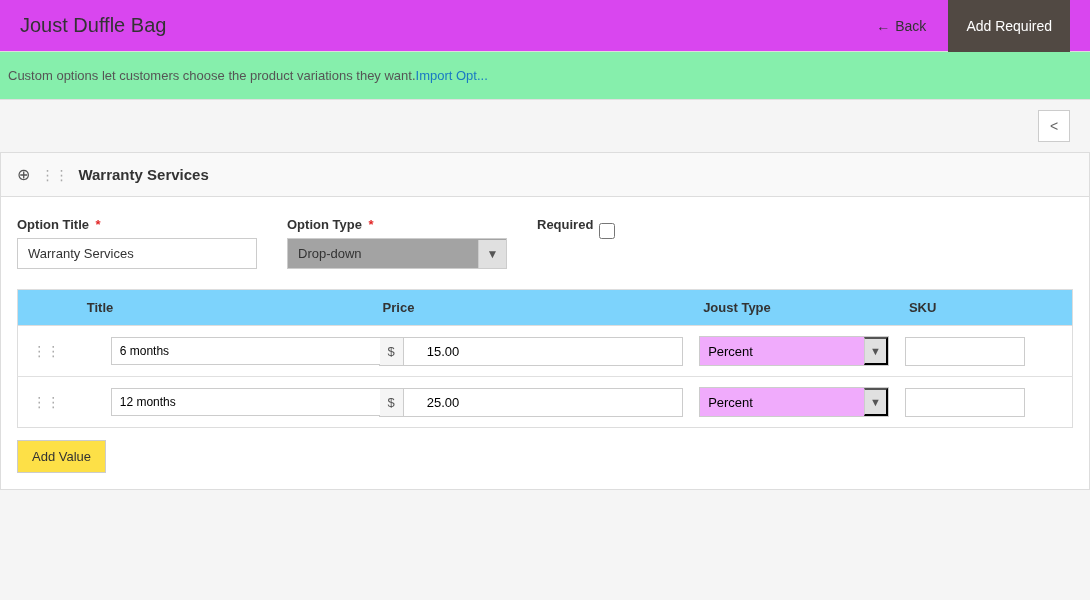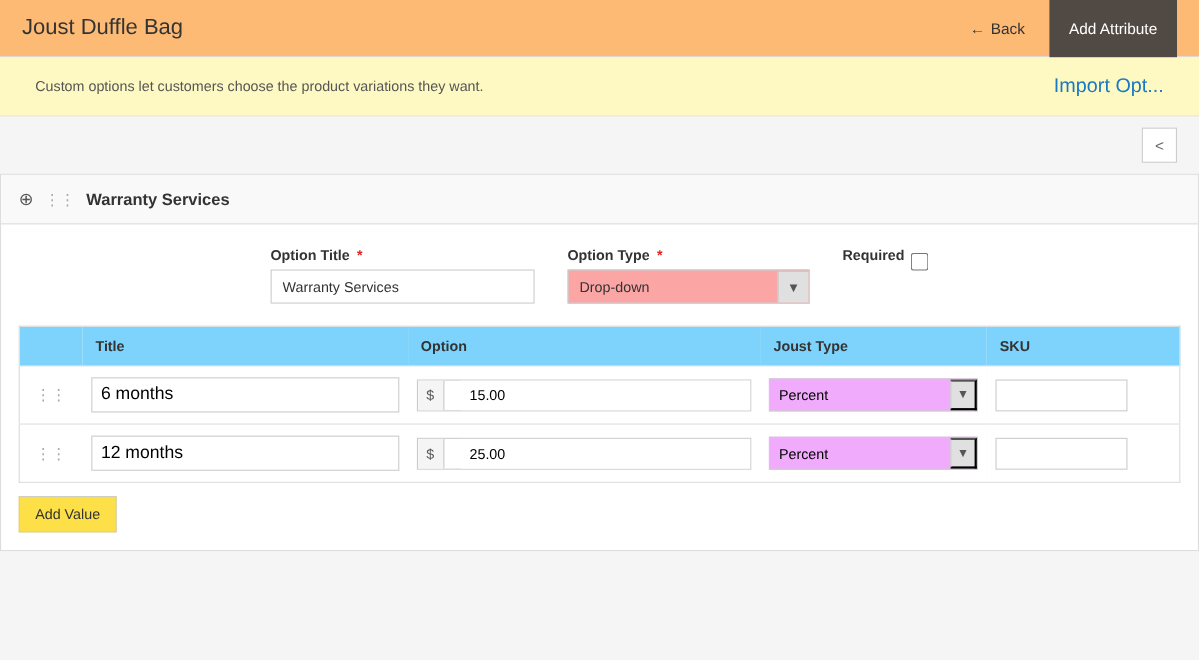--- a/index.html
+++ b/index.html
@@ -11,21 +11,21 @@
       width: 1090px;
       min-height: 600px;
       overflow-x: hidden;
     }
 
     
     .page-header {
       display: flex;
       align-items: center;
       justify-content: space-between;
-      background: #fdba74;
+      background: #d946ef;
       padding: 0 20px;
       height: 52px;
       border-bottom: 1px solid #ddd;
     }
     .page-title {
       font-size: 20px;
       font-weight: 400;
       color: #333;
     }
     .header-actions {
@@ -49,34 +49,33 @@
       color: #fff;
       border: none;
       padding: 10px 18px;
       font-size: 14px;
       cursor: pointer;
       height: 52px;
     }
 
     
     .sub-header {
-      background: #fef9c3;
-      padding: 16px 32px;
+      background: #86efac;
+      padding: 16px 8px;
       border-bottom: 1px solid #e0e0e0;
       display: flex;
-      justify-content: space-between;
       align-items: center;
     }
     .sub-header-text {
       font-size: 13px;
       color: #555;
     }
     .import-options-link {
       color: #1979c3;
-      font-size: 18px;
+      font-size: 13px;
       cursor: pointer;
       text-decoration: none;
     }
 
     
     .collapse-bar {
       display: flex;
       justify-content: flex-end;
       padding: 10px 20px;
       background: #f5f5f5;
@@ -128,21 +127,20 @@
       font-weight: 600;
       color: #333;
     }
 
     
     .form-fields {
       padding: 20px 16px;
       display: flex;
       gap: 30px;
       align-items: flex-start;
-      justify-content: center;
     }
     .field-group {
       display: flex;
       flex-direction: column;
       gap: 6px;
     }
     .field-label {
       font-size: 13px;
       font-weight: 600;
       color: #333;
@@ -157,21 +155,21 @@
       font-size: 13px;
       color: #333;
       outline: none;
       width: 240px;
     }
 
     .select-wrapper {
       display: flex;
       align-items: center;
       border: 1px solid #ccc;
-      background: #fca5a5;
+      background: #a3a3a3;
       width: 220px;
     }
     .select-input {
       border: none;
       outline: none;
       padding: 7px 10px;
       font-size: 13px;
       color: #333;
       flex: 1;
       appearance: none;
@@ -243,23 +241,24 @@
     .drag-handle {
       color: #aaa;
       cursor: grab;
       font-size: 14px;
       text-align: center;
       width: 24px;
     }
     .table-text-input {
       border: 1px solid #ccc;
       padding: 6px 8px;
-      font-size: 16px;
+      font-size: 12px;
       outline: none;
       width: 100%;
+      margin-left: 28px;
     }
     .price-input-wrapper {
       display: flex;
       align-items: center;
       border: 1px solid #ccc;
       background: #fff;
     }
     .price-prefix {
       padding: 6px 8px;
       font-size: 13px;
@@ -333,21 +332,21 @@
 </head>
 <body>
 
 <div class="page-header">
   <span class="page-title">Joust Duffle Bag</span>
   <div class="header-actions">
     <button class="btn-back">
       <span>←</span>
       <span>Back</span>
     </button>
-    <button class="btn-add-attribute">Add Attribute</button>
+    <button class="btn-add-attribute">Add Required</button>
   </div>
 </div>
 
 <div class="sub-header">
   <span class="sub-header-text">Custom options let customers choose the product variations they want.</span>
   <a class="import-options-link" href="#">Import Opt...</a>
 </div>
 
 <div class="collapse-bar">
   <button class="btn-collapse">
@@ -399,21 +398,21 @@
     </div>
 
   </div>
 
   <div class="values-table-wrapper">
     <table class="values-table">
       <thead>
         <tr>
           <th class="col-drag"></th>
           <th class="col-title">Title</th>
-          <th class="col-price">Option</th>
+          <th class="col-price">Price</th>
           <th class="col-price-type">Joust Type</th>
           <th class="col-sku">SKU</th>
         </tr>
       </thead>
       <tbody id="values-tbody">
       <tr>
       <td class="drag-handle col-drag">⋮⋮</td>
       <td class="col-title">
         <input class="table-text-input" type="text" value="6 months" style="">
       </td>

